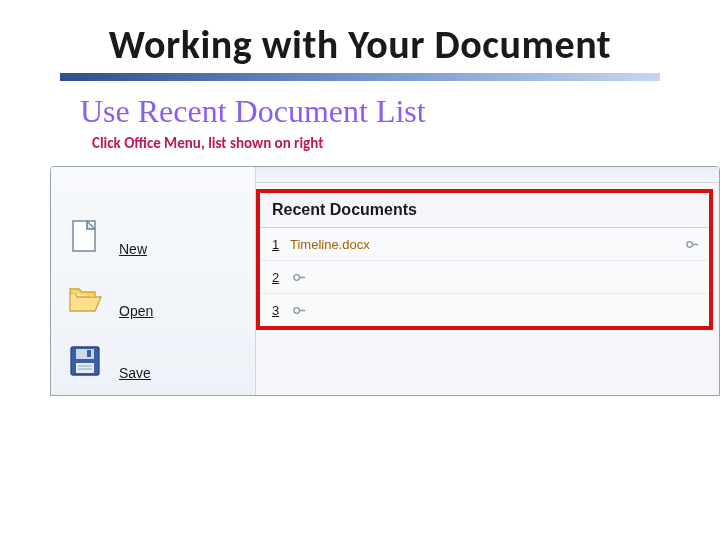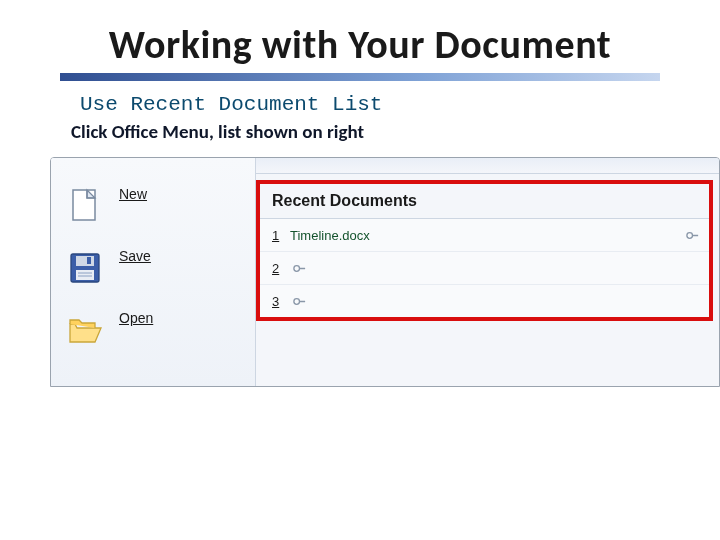--- a/index.html
+++ b/index.html
@@ -26,32 +26,32 @@
     text-align: center;
     margin: 0 0 4px 0;
     letter-spacing: 0.5px;
   }
   .title-rule {
     height: 8px;
     background: linear-gradient(to right, #2f4e91, #7fa2d6 60%, #c6d6ef);
     margin: 0 10px 12px 10px;
   }
   .subtitle {
-    font-family: Liberation Mono, monospace;
-    font-size: 21px;
+    font-family: Liberation Serif, serif;
+    font-size: 32px;
     font-weight: 400;
-    color: #0c4a6e;
+    color: #8b5cf6;
     margin: 0 0 4px 30px;
   }
   .caption {
     font-family: "Calibri", "Segoe UI", sans-serif;
-    font-size: 19px;
+    font-size: 15px;
     font-weight: 700;
-    color: #0f172a;
-    margin: 0 0 14px 21px;
+    color: #be185d;
+    margin: 0 0 14px 42px;
   }
 
   
   .office-menu {
     margin: 0 0 0 0;
     width: 670px;
     border: 1px solid #9aa3ae;
     border-radius: 4px 4px 0 0;
     background: #f4f6fa;
     overflow: hidden;
@@ -69,21 +69,21 @@
   .left-col {
     width: 205px;
     padding: 28px 0 0 0;
     background: linear-gradient(to bottom, #f7f9fc, #eef2f8);
     border-right: 1px solid #cdd6e2;
     position: relative;
     z-index: 1;
   }
   .menu-item {
     display: flex;
-    align-items: flex-start;
+    align-items: flex-end;
     height: 62px;
     padding: 0 14px;
     gap: 14px;
     cursor: default;
   }
   .menu-label {
     font-family: "Segoe UI", Tahoma, sans-serif;
     font-size: 14px;
     color: #1a1a1a;
   }
@@ -124,21 +124,21 @@
     font-size: 13px;
     color: #333;
     background: #f9fafc;
   }
   .recent-item + .recent-item { border-top: 1px solid #e8ecf2; }
   .recent-num {
     width: 18px;
     text-decoration: underline;
     color: #1a1a1a;
   }
-  .recent-name { flex: 1; color: #14532d; }
+  .recent-name { flex: 1; color: #a16207; }
   .pin {
     width: 18px;
     height: 18px;
     display: flex;
     align-items: center;
     justify-content: center;
     cursor: default;
   }
 
   
@@ -162,46 +162,46 @@
 
       <div class="menu-item">
         <span class="icon-box">
           <svg class="ic" viewBox="0 0 40 40">
             <rect x="8" y="4" width="22" height="30" fill="#ffffff" stroke="#7a8aa0" stroke-width="1.5"></rect>
             <path d="M22 4 L30 12 L22 12 Z" fill="#dfe7f2" stroke="#7a8aa0" stroke-width="1.2"></path>
             <path d="M22 4 L22 12 L30 12" fill="none" stroke="#7a8aa0" stroke-width="1.5"></path>
           </svg>
         </span>
         <span class="menu-label"><span class="ul">New</span></span>
+      </div>
+
+      <div class="menu-item">
+        <span class="icon-box">
+          <svg class="ic" viewBox="0 0 40 40">
+            <path d="M5 14 L5 32 L30 32 L36 18 L12 18 L10 14 Z" fill="#ffe08a" stroke="#caa63a" stroke-width="1.3"></path>
+            <path d="M5 14 L5 10 L14 10 L17 13 L30 13 L30 18" fill="#ffd25e" stroke="#caa63a" stroke-width="1.3"></path>
+          </svg>
+        </span>
+        <span class="menu-label"><span class="ul">Open</span></span>
       </div>
 
       <div class="menu-item">
         <span class="icon-box">
           <svg class="ic" viewBox="0 0 40 40">
             <rect x="6" y="6" width="28" height="28" rx="2" fill="#3b5ea8" stroke="#2a477f" stroke-width="1.3"></rect>
             <rect x="11" y="8" width="18" height="10" fill="#cfd8e6"></rect>
             <rect x="22" y="9" width="4" height="7" fill="#3b5ea8"></rect>
             <rect x="11" y="22" width="18" height="10" fill="#e8edf5"></rect>
             <line x1="13" y1="25" x2="27" y2="25" stroke="#8aa0c2" stroke-width="1"></line>
             <line x1="13" y1="28" x2="27" y2="28" stroke="#8aa0c2" stroke-width="1"></line>
           </svg>
         </span>
         <span class="menu-label"><span class="ul">Save</span></span>
       </div>
 
-      <div class="menu-item">
-        <span class="icon-box">
-          <svg class="ic" viewBox="0 0 40 40">
-            <path d="M5 14 L5 32 L30 32 L36 18 L12 18 L10 14 Z" fill="#ffe08a" stroke="#caa63a" stroke-width="1.3"></path>
-            <path d="M5 14 L5 10 L14 10 L17 13 L30 13 L30 18" fill="#ffd25e" stroke="#caa63a" stroke-width="1.3"></path>
-          </svg>
-        </span>
-        <span class="menu-label"><span class="ul">Open</span></span>
-      </div>
-
     </div>
 
     <div class="right-col">
       <div class="recent-box">
         <div class="recent-header">Recent Documents</div>
 
         <div class="recent-item">
           <span class="recent-num">1</span>
           <span class="recent-name">Timeline.docx</span>
           <span class="pin">

